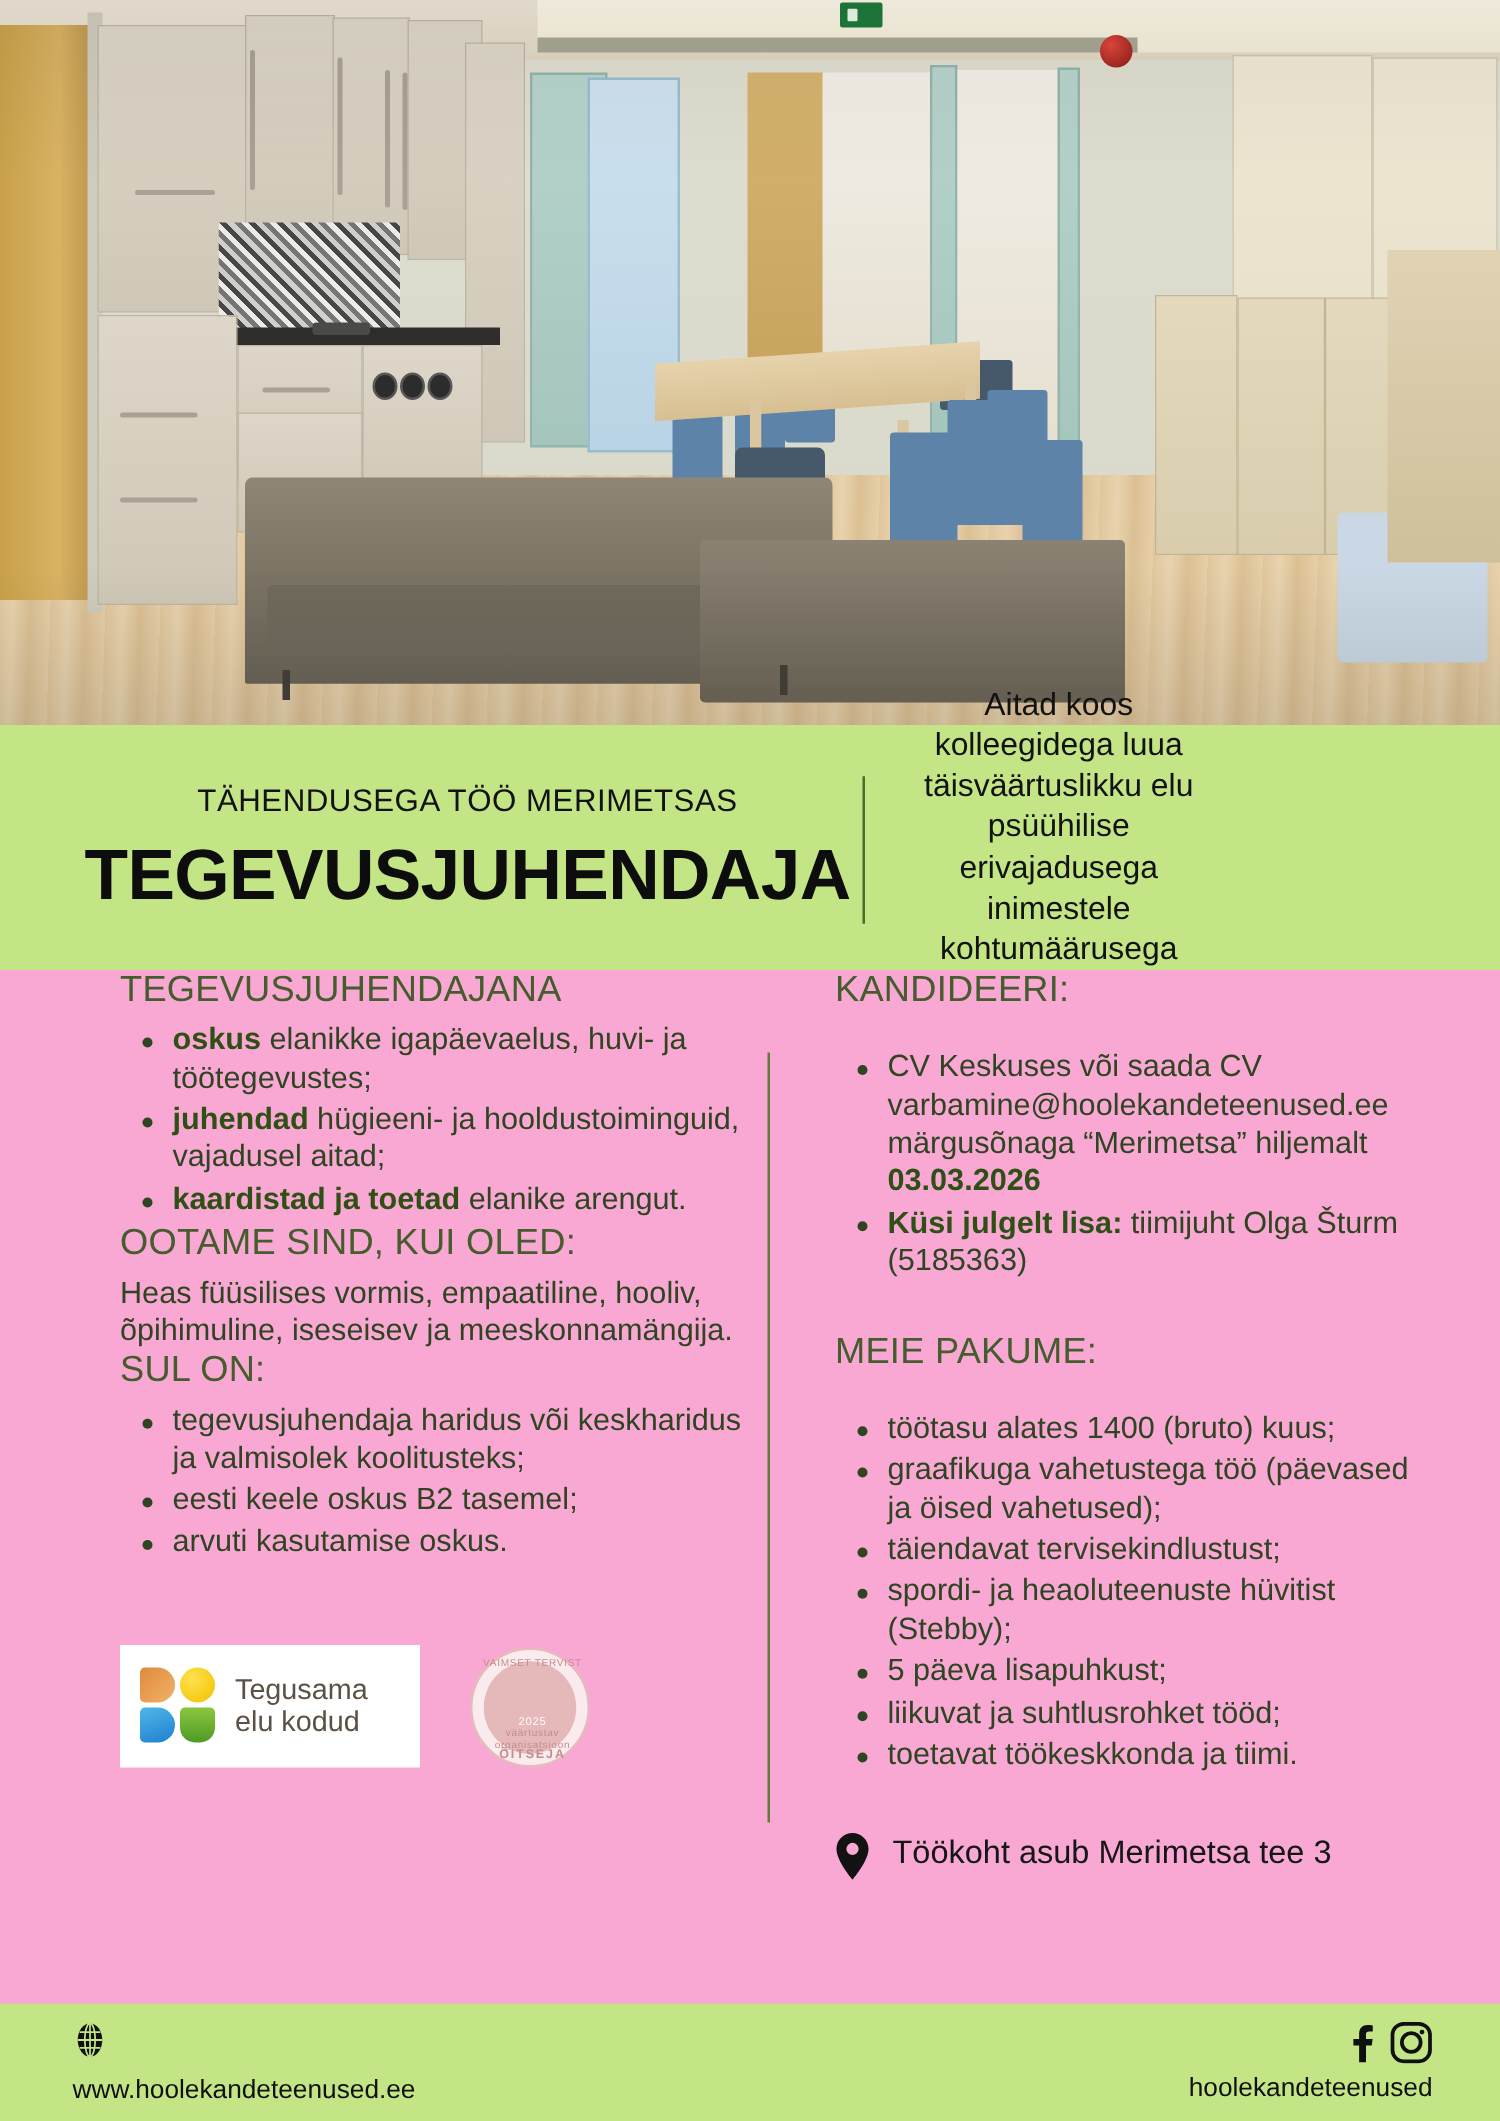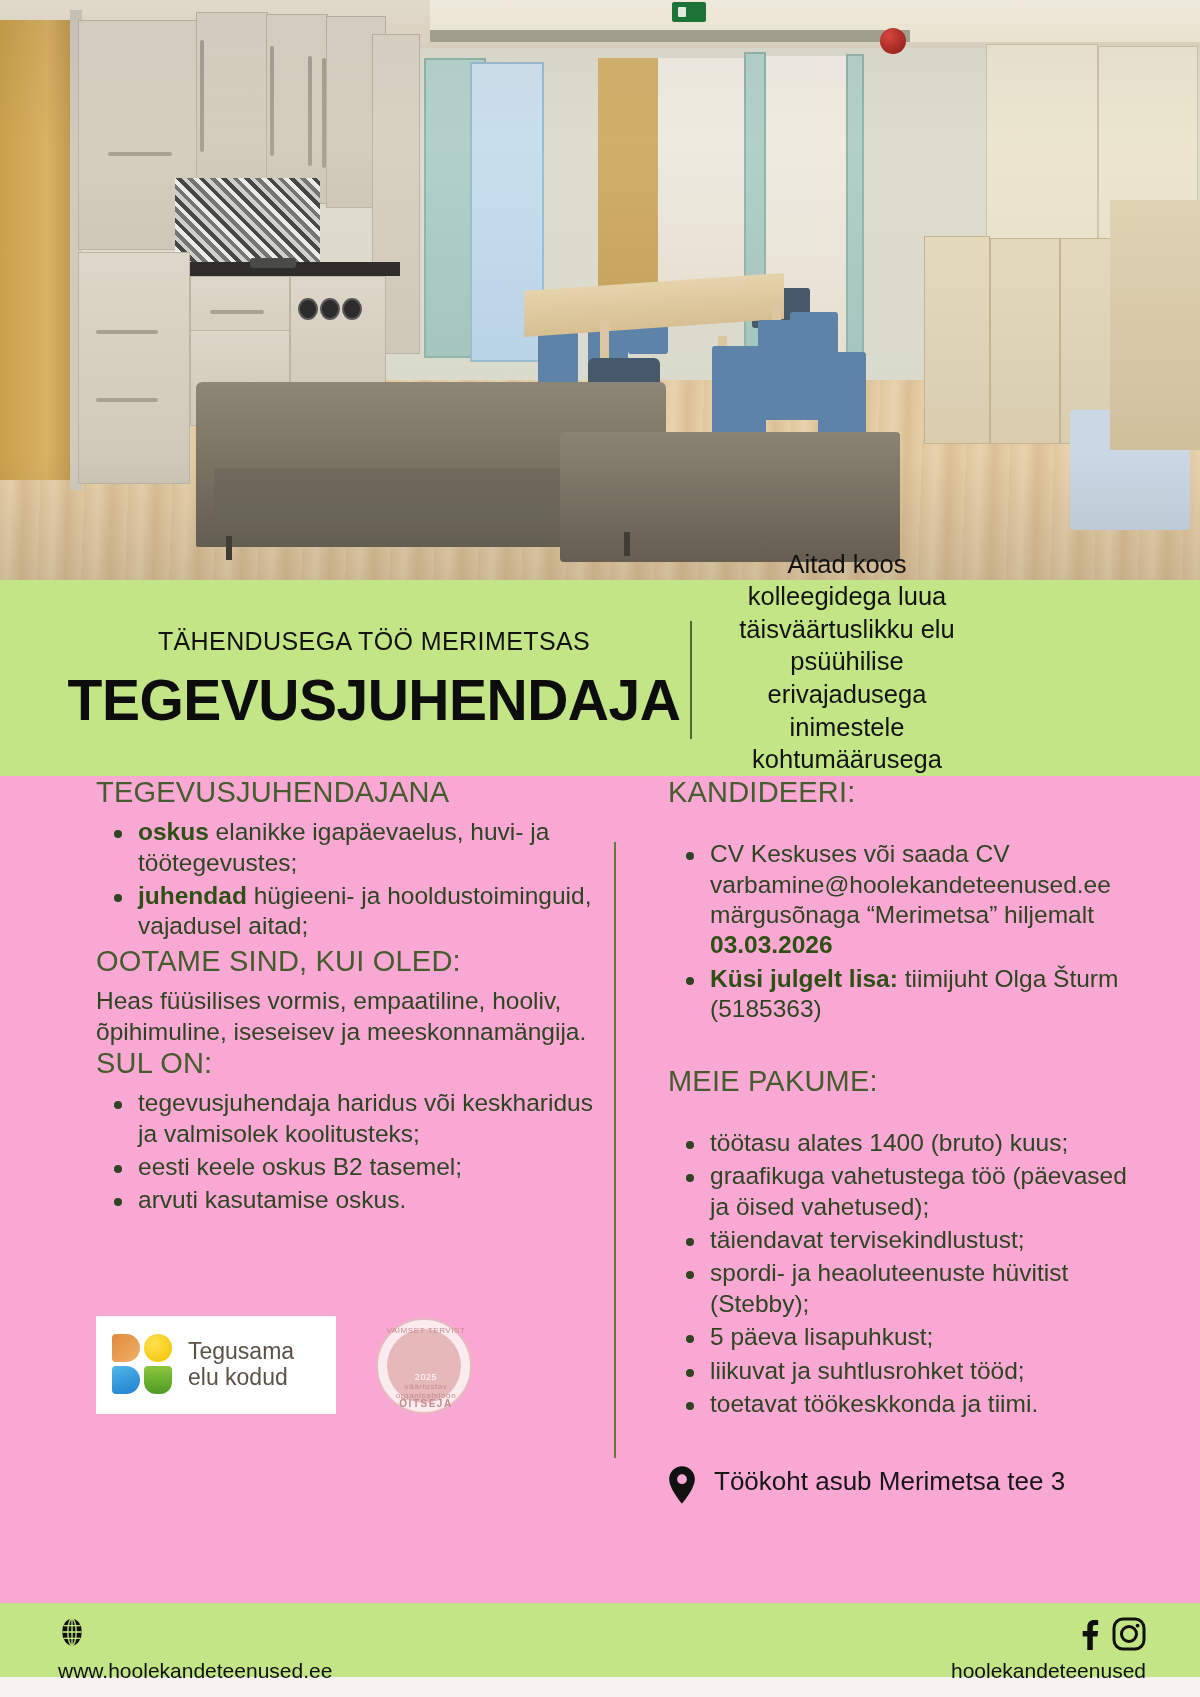--- a/index.html
+++ b/index.html
@@ -257,21 +257,21 @@
 
   
   .loc {
     position:absolute; left:668px; top:690px; display:flex; align-items:flex-start;
   }
   .pin { width:28px; height:38px; flex:0 0 auto; }
   .loc-t { margin-left:18px; font-size:26px; color:#161616; }
 
   
   .footer {
-    position:absolute; left:0; top:1603px; width:1200px; height:74px;
+    position:absolute; left:0; top:1603px; width:1200px; height:94px;
     background:#c3e585;
   }
   .f-left  { position:absolute; left:58px; top:14px; }
   .f-right { position:absolute; right:54px; top:14px; text-align:right; }
   .f-url   { font-size:21px; color:#101010; margin-top:8px; }
   .f-icons { display:flex; gap:12px; justify-content:flex-end; align-items:center;}
   .globe { width:28px; height:30px; }
 </style>
 </head>
 <body>
@@ -368,20 +368,21 @@
 </div>
 
 <div class="content">
   <div class="col-div"></div>
 
   <div class="col-left">
     <h2 class="sec">TEGEVUSJUHENDAJANA</h2>
     <ul class="bl">
       <li><b>oskus</b><span> elanikke igapäevaelus, huvi- ja töötegevustes;</span></li>
       <li><b>juhendad</b><span> hügieeni- ja hooldustoiminguid, vajadusel aitad;</span></li>
+      <li><b>kaardistad ja toetad</b><span> elanike arengut.</span></li>
     </ul>
 
     <h2 class="sec sec-sp">OOTAME SIND, KUI OLED:</h2>
     <p class="para">Heas füüsilises vormis, empaatiline, hooliv, õpihimuline, iseseisev ja meeskonnamängija.</p>
 
     <h2 class="sec sec-sp">SUL ON:</h2>
     <ul class="bl">
       <li>tegevusjuhendaja haridus või keskharidus ja valmisolek koolitusteks;</li>
       <li>eesti keele oskus B2 tasemel;</li>
       <li>arvuti kasutamise oskus.</li>

